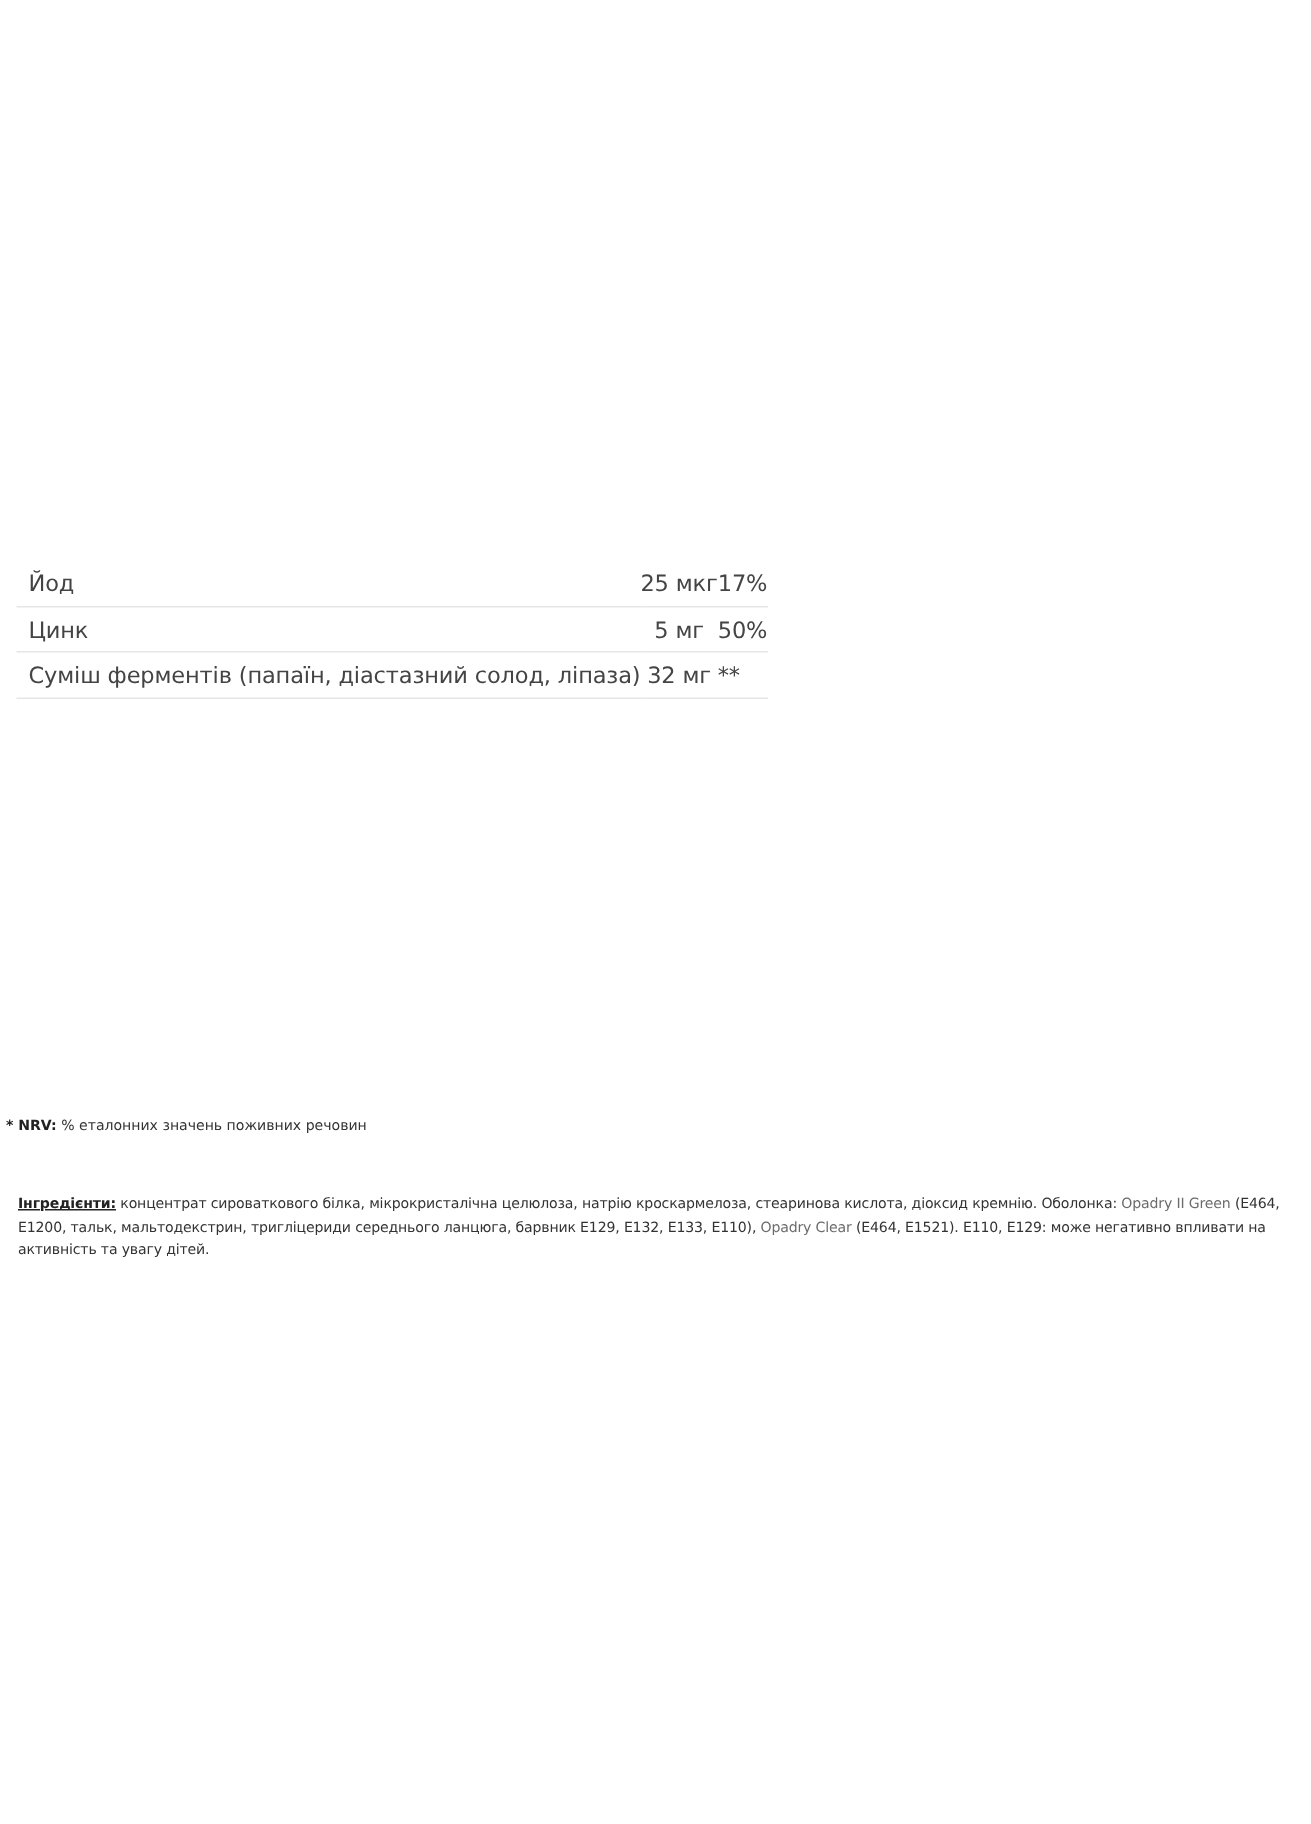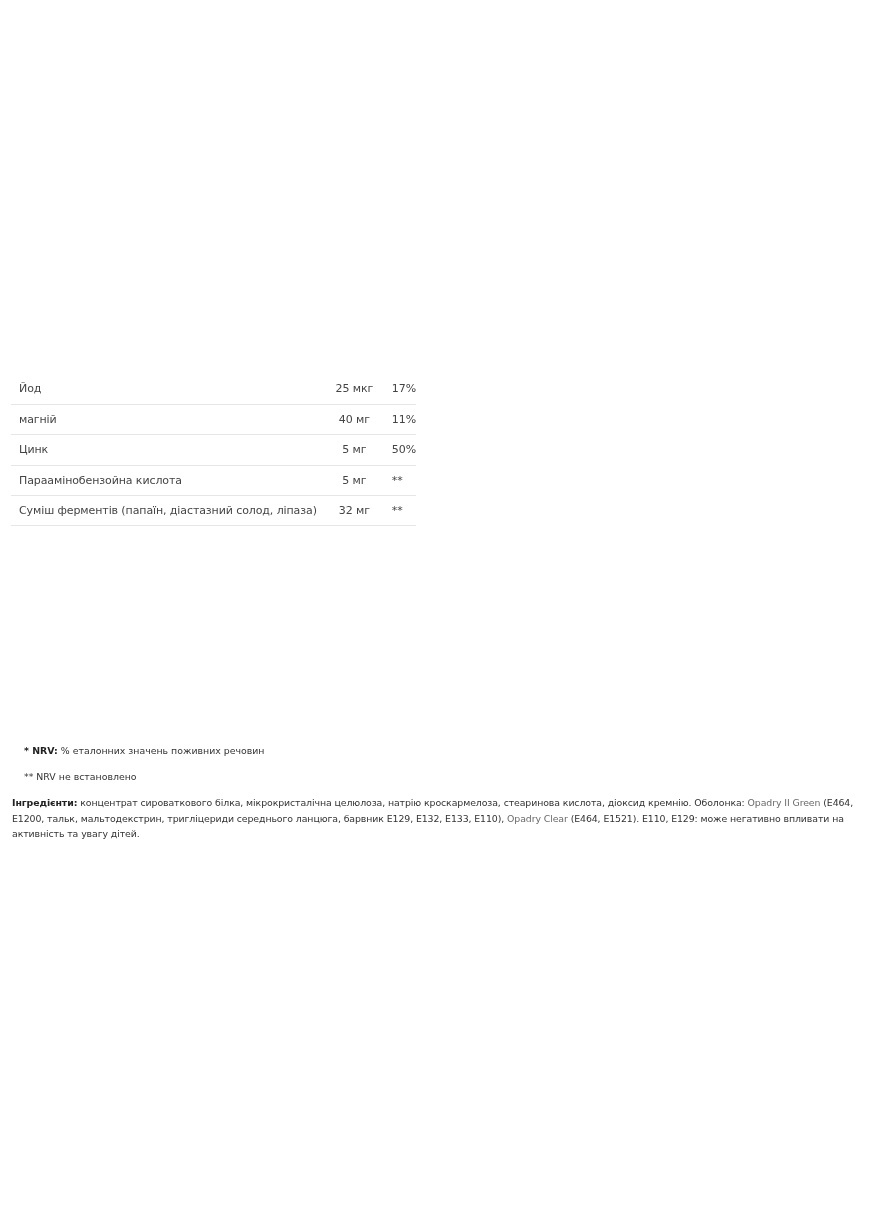--- a/index.html
+++ b/index.html
@@ -7,71 +7,60 @@
     width: 874px; height: 1216px; position: relative; overflow: hidden;
     font-family: "DejaVu Sans", "Liberation Sans", sans-serif;
     color: #3a3a3a;
   }
   .nutr-table {
     position: absolute; left: 11px; top: 374px; width: 405px;
     border-collapse: collapse;
   }
   .nutr-row { height: 30.4px; border-bottom: 1px solid #e6e6e6; }
   .nutr-row td {
-    font-size: 11px; color: #444; padding: 0; vertical-align: middle;
+    font-size: 15px; color: #444; padding: 0; vertical-align: middle;
     white-space: nowrap; letter-spacing: -0.1px;
   }
   .c-name { width: 258px; padding-left: 8px !important; }
   .c-amount { width: 100px; text-align: center; }
   .c-nrv { }
-  .notes { position: absolute; left: 24px; top: 744px; font-size: 9.4px; color: #333; }
+  .notes { position: absolute; left: 4px; top: 744px; font-size: 9.4px; color: #333; }
   .note-line { height: 26px; line-height: 14px; }
   .note-line b { font-weight: bold; color: #222; }
   .ingredients {
     position: absolute; left: 12px; top: 795px; width: 860px;
     font-size: 9.4px; line-height: 15.5px; color: #333; letter-spacing: -0.1px;
   }
-  .ingredients b { font-weight: bold; color: #222; }
+  .ingredients b { font-weight: bold; color: #222; text-decoration: underline; }
   .brand { color: #6b6b6b; }
 </style>
 </head>
 <body>
 
 <table class="nutr-table">
   <tbody id="nutr-body">
     <tr class="nutr-row">
         <td class="c-name">Йод</td>
         <td class="c-amount">25 мкг</td>
         <td class="c-nrv">17%</td>
       </tr>
     <tr class="nutr-row">
-        <td class="c-name">магній</td>
-        <td class="c-amount">40 мг</td>
-        <td class="c-nrv">11%</td>
-      </tr>
-    <tr class="nutr-row">
         <td class="c-name">Цинк</td>
         <td class="c-amount">5 мг</td>
         <td class="c-nrv">50%</td>
-      </tr>
-    <tr class="nutr-row">
-        <td class="c-name">Параамінобензойна кислота</td>
-        <td class="c-amount">5 мг</td>
-        <td class="c-nrv">**</td>
       </tr>
     <tr class="nutr-row">
         <td class="c-name">Суміш ферментів (папаїн, діастазний солод, ліпаза)</td>
         <td class="c-amount">32 мг</td>
         <td class="c-nrv">**</td>
       </tr>
   </tbody>
 </table>
 
 <div class="notes">
   <div class="note-line">
     <b>* NRV:</b><span> %  еталонних значень поживних речовин</span>
   </div>
-  <div class="note-line">** NRV не встановлено</div>
 </div>
 
 <div class="ingredients">
   <b>Інгредієнти:</b><span>  концентрат сироваткового білка, мікрокристалічна целюлоза, натрію кроскармелоза, стеаринова кислота, діоксид кремнію. Оболонка: </span><span class="brand">Opadry II Green</span><span> (E464, E1200, тальк, мальтодекстрин, тригліцериди середнього ланцюга, барвник E129, E132, E133, E110), </span><span class="brand">Opadry Clear</span><span> (E464, E1521). E110, E129: може негативно впливати на активність та увагу дітей.</span>
 </div>
 
 </body></html>

